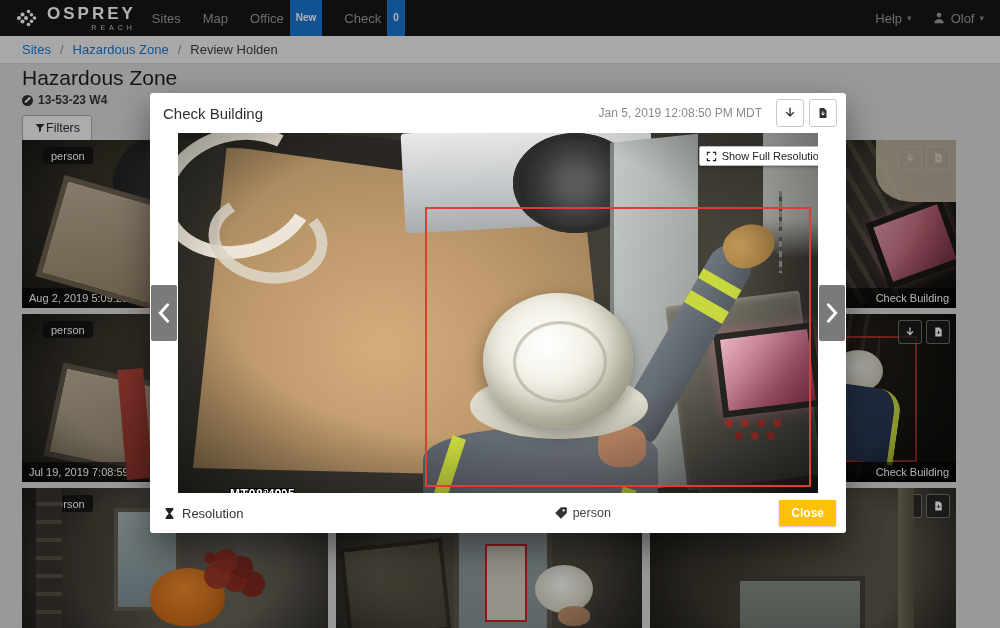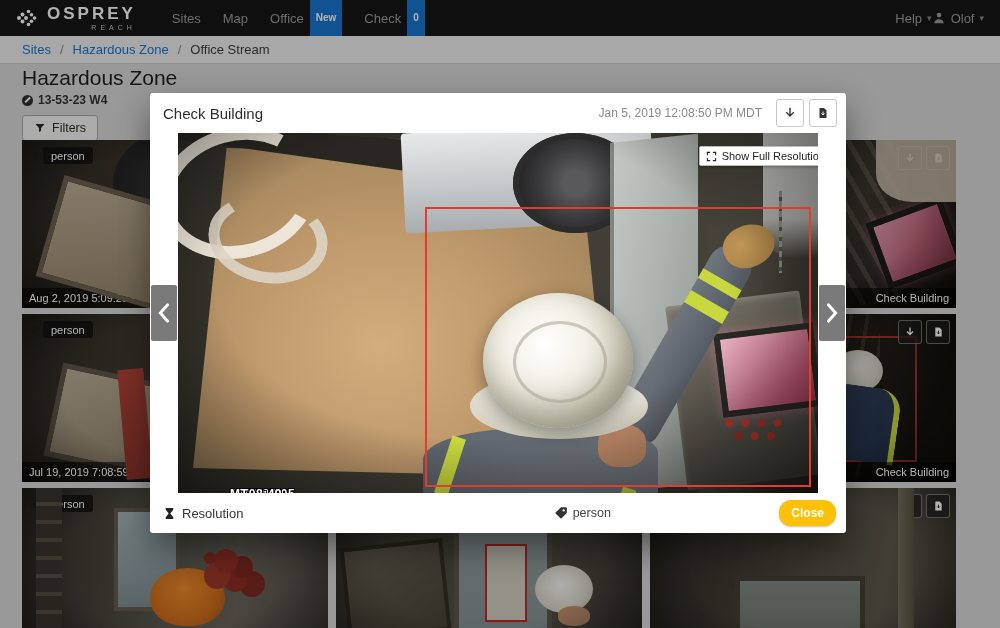--- a/index.html
+++ b/index.html
@@ -1,43 +1,43 @@
 <!DOCTYPE html>
 <html><head>
 <meta charset="utf-8">
 <style>
   html,body{margin:0;padding:0;background:#cfcfcf;font-family:"Liberation Sans",sans-serif;}
   .app{position:relative;width:1000px;height:628px;overflow:hidden;background:#dcdcdc;}
 
   
   .navbar{position:absolute;left:0;top:0;width:100%;height:36px;background:#161616;display:flex;align-items:center;padding:0 16px;box-sizing:border-box;z-index:1;}
-  .brand{display:flex;align-items:center;gap:7px;margin-right:36px;}
+  .brand{display:flex;align-items:center;gap:7px;margin-right:16px;}
   .brand-text{display:flex;flex-direction:column;line-height:1;}
   .brand-name{color:#fff;font-size:17px;font-weight:bold;letter-spacing:3px;}
   .brand-sub{color:#c9c9c9;font-size:7px;letter-spacing:4px;align-self:flex-end;margin-top:2px;}
   .nav-item{color:#9e9e9e;font-size:13px;margin-right:22px;display:flex;align-items:center;gap:6px;cursor:pointer;}
   .nav-badge{background:#1976d2;color:#fff;font-size:10px;font-weight:bold;padding:20px 6px;border-radius:3px;line-height:1;}
-  .nav-right{margin-left:auto;display:flex;align-items:center;color:#9e9e9e;font-size:13px;}
+  .nav-right{margin-left:auto;display:flex;align-items:center;gap:20px;color:#9e9e9e;font-size:13px;}
   .nav-right .nav-item{margin-right:0;gap:5px;}
   .caret{font-size:9px;color:#8a8a8a;}
 
   
   .crumbbar{position:absolute;left:0;top:36px;width:100%;height:28px;background:#f1f1f1;border-bottom:1px solid #d0d0d0;display:flex;align-items:center;padding:0 22px;box-sizing:border-box;font-size:13px;color:#555;z-index:1;}
   .crumb-link{color:#1976d2;cursor:pointer;}
   .crumb-sep{margin:0 9px;color:#8a8a8a;}
   .crumb-current{color:#3c3c3c;}
   .next-site{margin-left:auto;color:#1976d2;cursor:pointer;}
 
   
   .page-head{position:absolute;left:22px;top:66px;z-index:1;}
   .page-title{font-size:21px;color:#1f1f1f;margin:0 0 3px 0;font-weight:500;}
   .site-code{display:flex;align-items:center;gap:5px;font-size:12px;color:#333;margin-bottom:8px;font-weight:bold;}
   .circle-icon{width:11px;height:11px;border-radius:50%;background:#2e2e2e;position:relative;}
   .circle-icon::after{content:"";position:absolute;left:2px;top:4.6px;width:7px;height:1.6px;background:#fff;transform:rotate(-45deg);}
-  .filters-btn{display:inline-flex;align-items:center;gap:6px;border:1px solid #ababab;background:#f7f7f7;border-radius:3px;padding:5px 11px;font-size:12.5px;color:#2c2c2c;cursor:pointer;}
+  .filters-btn{display:inline-flex;align-items:center;border:1px solid #ababab;background:#f7f7f7;border-radius:3px;padding:5px 11px;font-size:12.5px;color:#2c2c2c;cursor:pointer;}
 
   
   .thumb{position:absolute;width:306px;height:168px;background:#26231d;overflow:hidden;z-index:1;}
   .vin{position:absolute;inset:0;background:radial-gradient(ellipse at 50% 45%, rgba(0,0,0,0) 52%, rgba(0,0,0,.5) 100%);}
   .badge-wrap{position:absolute;top:7px;left:8px;display:flex;align-items:center;gap:3px;}
   .badge{background:rgba(18,18,18,.85);color:#fff;font-size:11px;padding:2.5px 8px;border-radius:3px;}
   .mini-tag{width:10px;height:10px;opacity:.8;}
   .dl{position:absolute;top:6px;right:6px;display:flex;gap:4px;}
   .dl-btn{width:22px;height:22px;background:rgba(30,30,30,.72);border:1px solid rgba(255,255,255,.35);border-radius:3px;display:flex;align-items:center;justify-content:center;cursor:pointer;}
   .bar{position:absolute;left:0;right:0;bottom:0;height:20px;background:rgba(0,0,0,.55);color:#fff;font-size:11px;display:flex;align-items:center;padding:0 7px;}
@@ -86,21 +86,21 @@
   .modal-ts{margin-left:auto;font-size:12px;color:#8a8a8a;margin-right:9px;}
   .icon-btn{width:26px;height:26px;border:1px solid #c9c9c9;border-radius:3px;background:#fff;display:flex;align-items:center;justify-content:center;margin-left:5px;cursor:pointer;}
   .photo-row{position:relative;height:360px;}
   .photo{position:absolute;left:28px;top:0;width:640px;height:360px;overflow:hidden;background:#35332c;}
   .nav-arrow{position:absolute;top:50%;transform:translateY(-50%);width:26px;height:56px;background:rgba(112,112,112,.93);border-radius:2px;display:flex;align-items:center;justify-content:center;cursor:pointer;z-index:3;}
   .nav-arrow.left{left:1px;}
   .nav-arrow.right{right:1px;}
   .modal-footer{height:40px;display:flex;align-items:center;padding:0 10px 0 13px;position:relative;}
   .auto-chip{display:flex;align-items:center;gap:6px;font-size:13px;color:#333;}
   .tag-chip{position:absolute;left:58%;display:flex;align-items:center;gap:5px;font-size:12.5px;color:#444;cursor:pointer;}
-  .close-btn{margin-left:auto;background:#ffc107;color:#fff;font-size:12px;font-weight:bold;padding:6px 12px;border-radius:12px;border:none;cursor:pointer;box-shadow:0 1px 2px rgba(0,0,0,.25);}
+  .close-btn{margin-left:auto;background:#ffc107;color:#fff;font-size:12px;font-weight:bold;padding:6px 12px;border-radius:1px;border:none;cursor:pointer;box-shadow:0 1px 2px rgba(0,0,0,.25);}
 
   
   .photo div{position:absolute;}
   .m-bg{inset:0;background:linear-gradient(100deg,#2f2d26 0%,#3c3931 22%,#45413a 55%,#34312b 100%);}
   .m-out{left:15px;top:15px;width:420px;height:330px;clip-path:polygon(8% 0%,92% 3%,100% 100%,0% 97%);background:radial-gradient(ellipse at 45% 60%,#d3ad7e 0%,#c09a6c 40%,#a98a60 70%,#8f7452 100%);}
   .m-beam1{left:-10px;top:-8px;width:250px;height:30px;background:#2a2722;transform:rotate(8deg);}
   .m-beam2{left:150px;top:-14px;width:310px;height:24px;background:#33302a;transform:rotate(3deg);}
   .m-hose1{left:-20px;top:-5px;width:160px;height:130px;border:13px solid #ece5d8;border-radius:50%;border-right-color:transparent;transform:rotate(-15deg);box-sizing:border-box;}
   .m-hose2{left:30px;top:62px;width:120px;height:88px;border:11px solid #ddd5c6;border-radius:50%;border-top-color:transparent;transform:rotate(10deg);box-sizing:border-box;opacity:.9;}
   .m-truck{left:225px;top:-6px;width:250px;height:100px;background:linear-gradient(180deg,#e8e9ea,#c3c6c8 60%,#a9adb0);transform:rotate(-3deg);border-radius:4px;}
@@ -180,21 +180,21 @@
         <span class="caret">▾</span>
       </span>
     </span>
   </div>
 
   <div class="crumbbar">
     <span class="crumb-link">Sites</span>
     <span class="crumb-sep">/</span>
     <span class="crumb-link">Hazardous Zone</span>
     <span class="crumb-sep">/</span>
-    <span class="crumb-current">Office Stream</span>
+    <span class="crumb-current">Review Holden</span>
   </div>
 
   <div class="page-head">
     <div class="page-title">Hazardous Zone</div>
     <div class="site-code">
       <span class="circle-icon"></span>
       <span>13-53-23 W4</span>
     </div>
     <span class="filters-btn">
       <svg width="12" height="12" viewBox="0 0 24 24">

